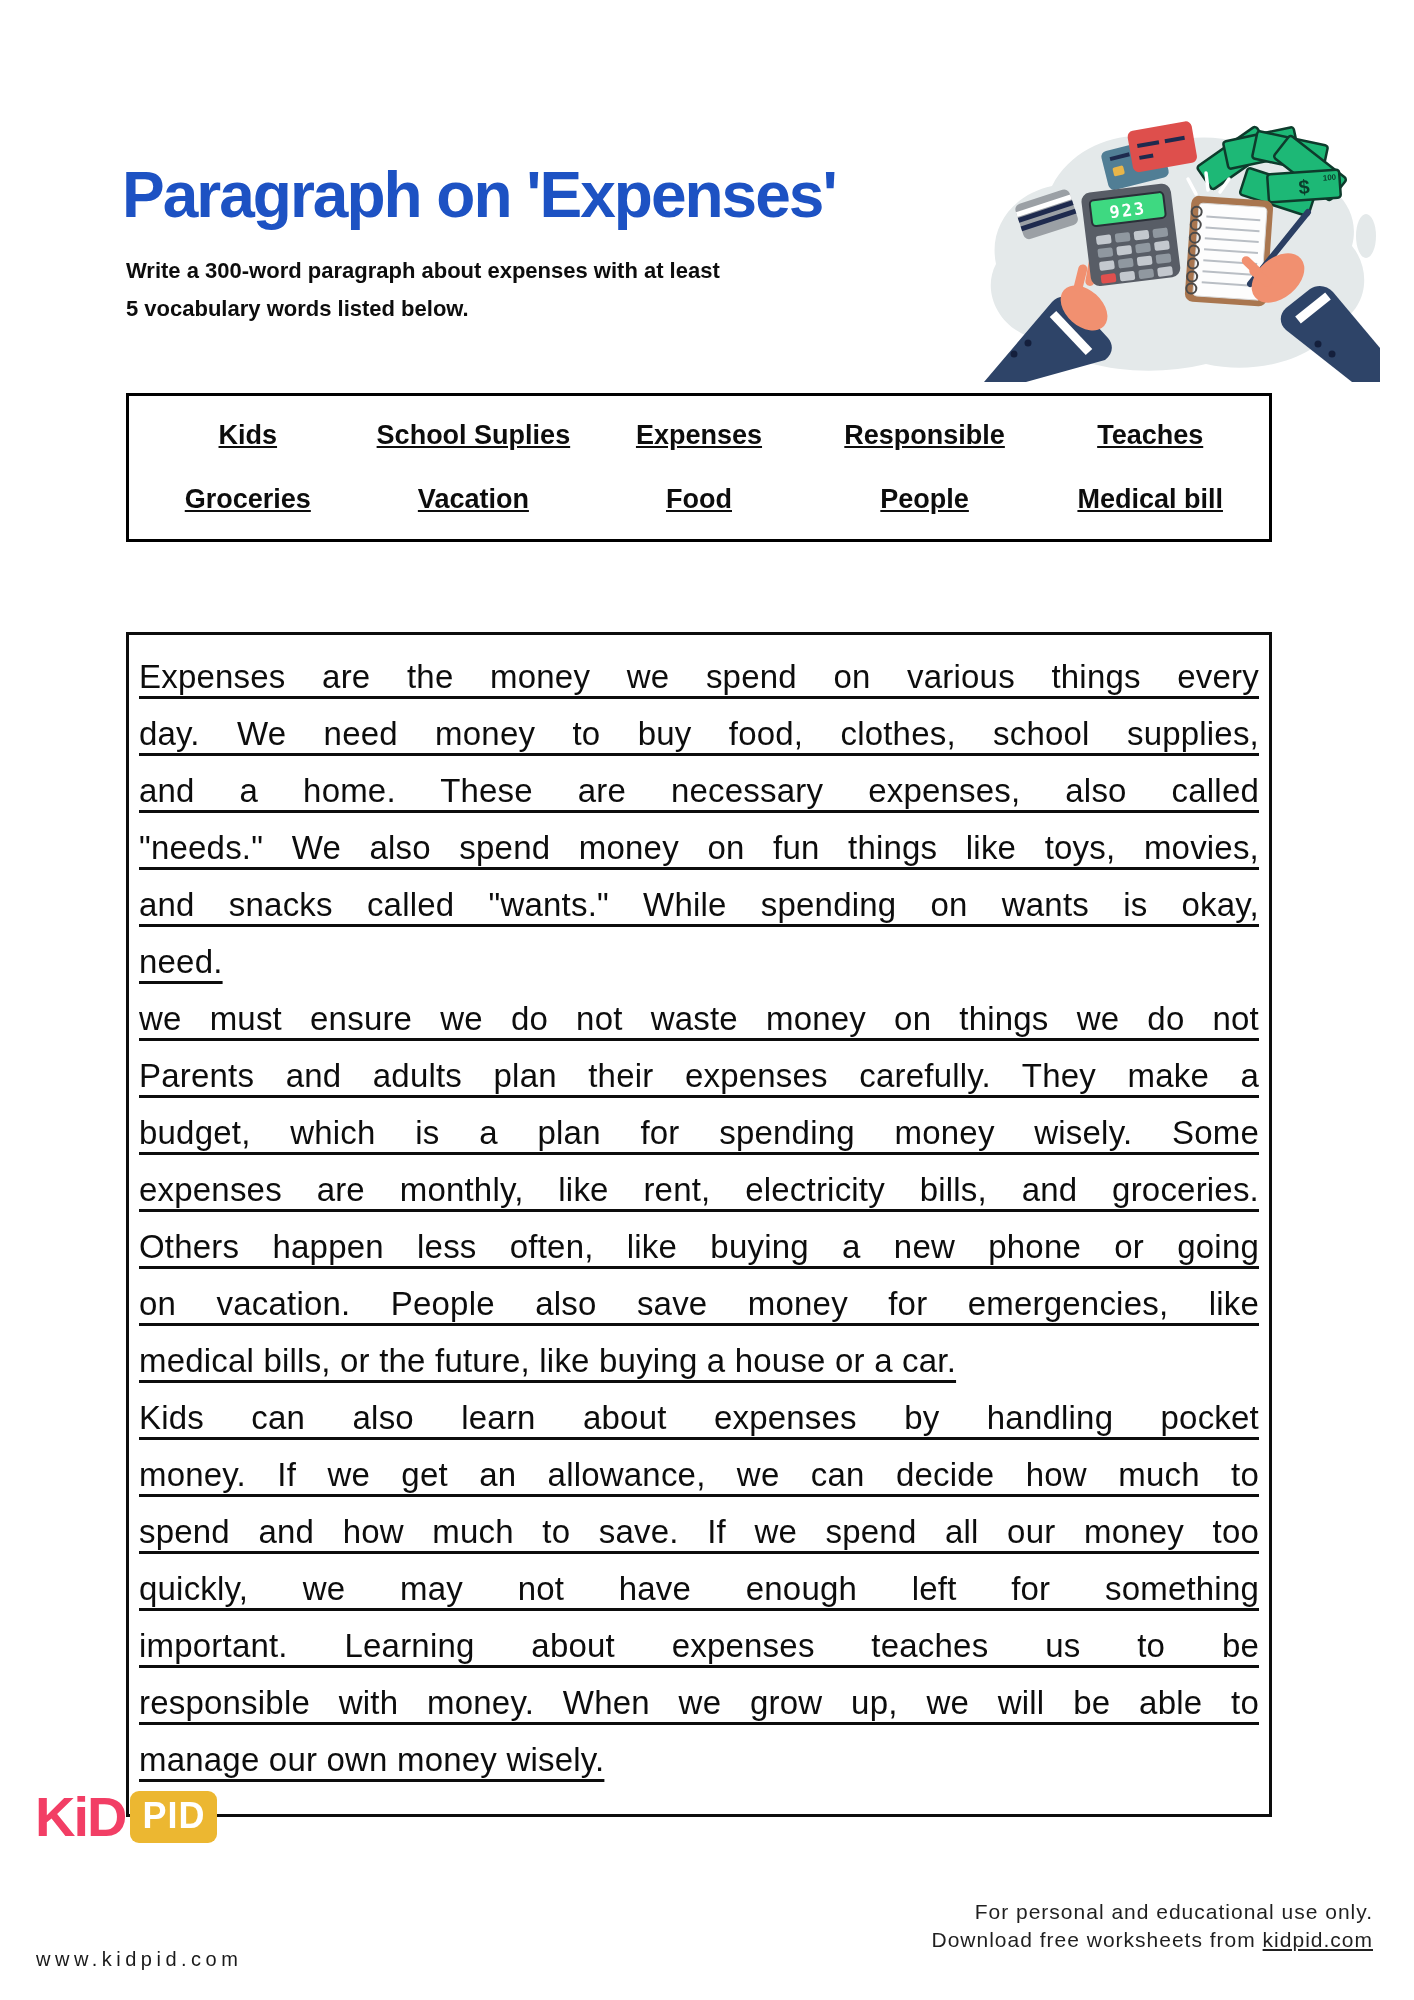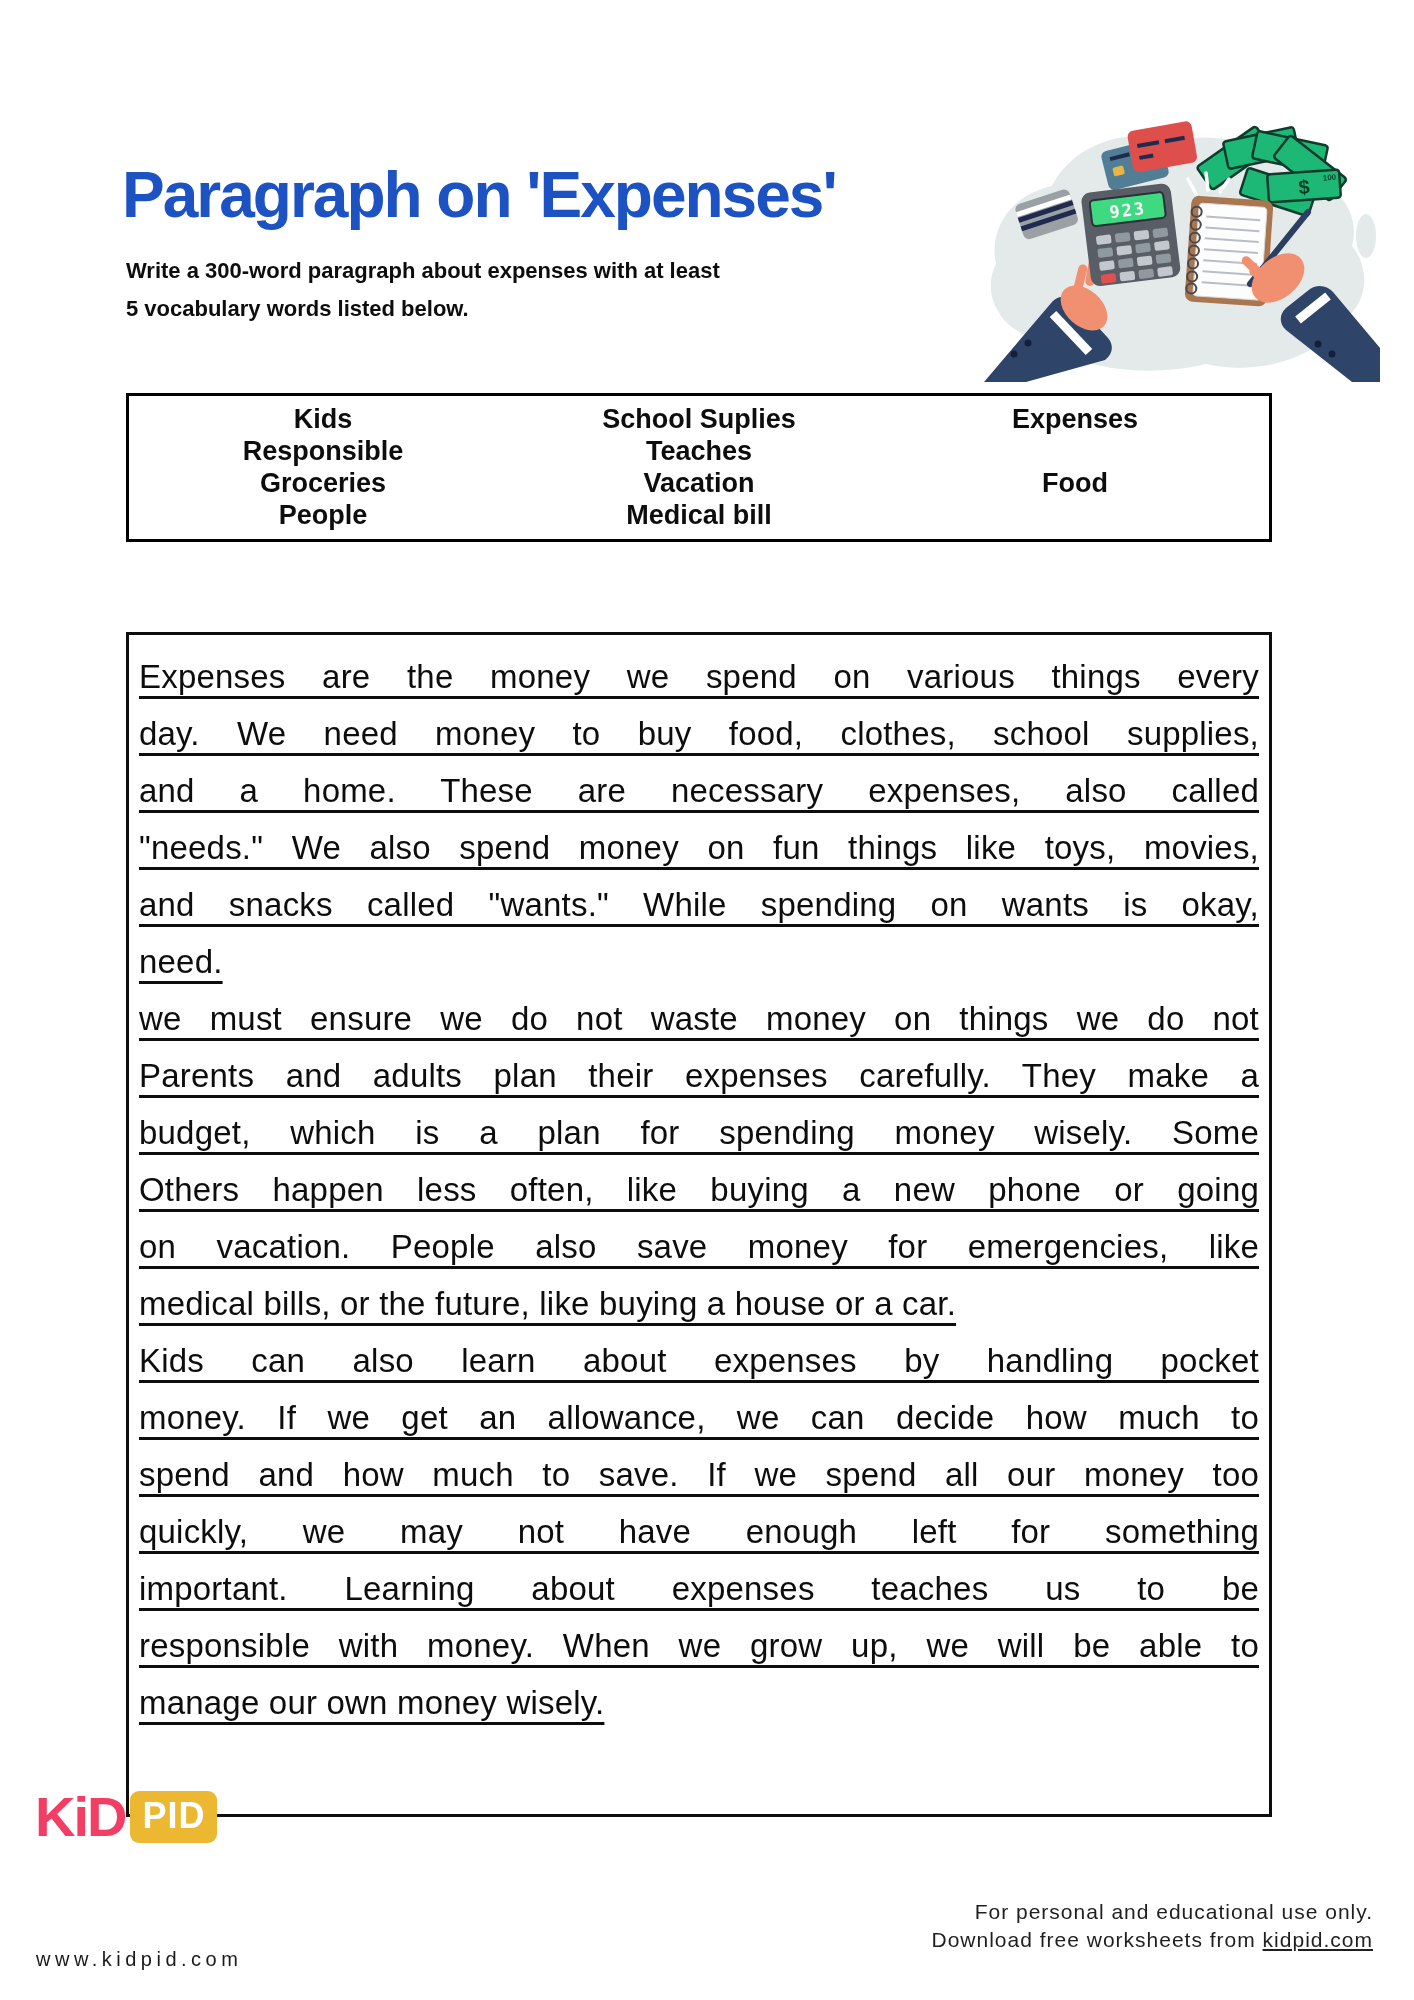--- a/index.html
+++ b/index.html
@@ -16,21 +16,21 @@
     position:absolute;left:126px;top:252px;
     font-size:22px;font-weight:700;line-height:38px;color:#0d0d0d;
   }
   .illu{position:absolute;left:956px;top:86px;width:424px;height:296px;}
 
   .vocab{
     position:absolute;left:126px;top:393px;width:1146px;height:149px;
     border:3px solid #000;box-sizing:border-box;
     display:grid;grid-template-rows:1fr 1fr;padding:8px 6px;
   }
-  .vocab-row{display:grid;grid-template-columns:repeat(3,1fr);align-items:center;}
+  .vocab-row{display:grid;grid-template-columns:repeat(5,1fr);align-items:center;text-decoration:underline;}
   .vocab-word{text-align:center;font-size:27px;font-weight:700;}
 
   .parabox{
     position:absolute;left:126px;top:612px;width:1146px;height:1185px;
     border:3px solid #0d0d0d;box-sizing:border-box;
     padding:13px 10px 0 10px;overflow:hidden;margin-top:20px;
   }
   .pline{
     font-size:33px;line-height:57px;height:57px;letter-spacing:.2px;
     text-decoration:underline;text-decoration-thickness:2.5px;
@@ -222,20 +222,21 @@
   <div class="parabox">
       <div class="pline just">Expenses are the money we spend on various things every</div>
       <div class="pline just">day. We need money to buy food, clothes, school supplies,</div>
       <div class="pline just">and a home. These are necessary expenses, also called</div>
       <div class="pline just">"needs." We also spend money on fun things like toys, movies,</div>
       <div class="pline just">and snacks called "wants." While spending on wants is okay,</div>
       <div class="pline">need.</div>
       <div class="pline just">we must ensure we do not waste money on things we do not</div>
       <div class="pline just">Parents and adults plan their expenses carefully. They make a</div>
       <div class="pline just">budget, which is a plan for spending money wisely. Some</div>
+      <div class="pline just">expenses are monthly, like rent, electricity bills, and groceries.</div>
       <div class="pline just">Others happen less often, like buying a new phone or going</div>
       <div class="pline just">on vacation. People also save money for emergencies, like</div>
       <div class="pline">medical bills, or the future, like buying a house or a car.</div>
       <div class="pline just">Kids can also learn about expenses by handling pocket</div>
       <div class="pline just">money. If we get an allowance, we can decide how much to</div>
       <div class="pline just">spend and how much to save. If we spend all our money too</div>
       <div class="pline just">quickly, we may not have enough left for something</div>
       <div class="pline just">important. Learning about expenses teaches us to be</div>
       <div class="pline just">responsible with money. When we grow up, we will be able to</div>
       <div class="pline">manage our own money wisely.</div>

